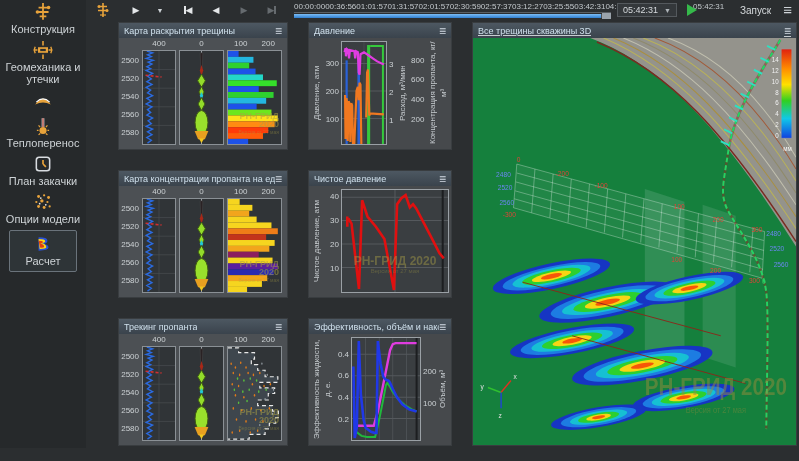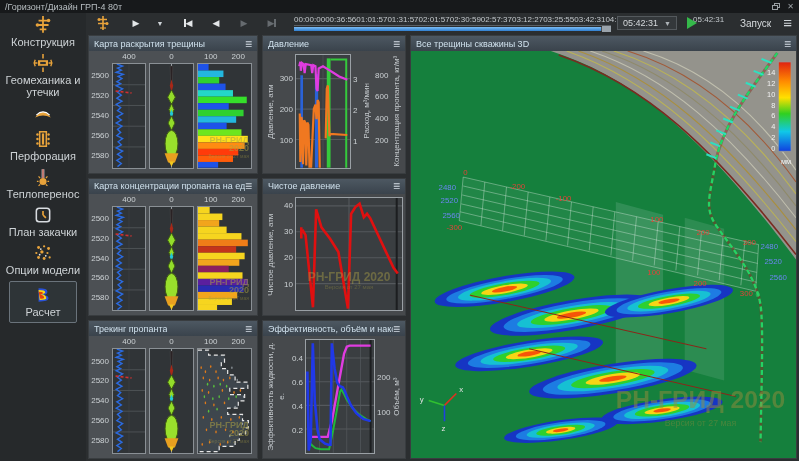--- a/index.html
+++ b/index.html
@@ -43,23 +43,23 @@
   .timesel { background:#34383b; border:1px solid #54595d; font-size:9px; color:#d6dadd;
              padding:1px 5px; display:flex; align-items:center; gap:6px; margin-right:10px; cursor:pointer; }
   .timesel .car { font-size:7px; color:#aeb4b8; }
   .runbtn { display:flex; align-items:center; gap:5px; cursor:pointer; margin-right:12px; }
   .runbtn .tri { width:0; height:0; border-left:10px solid #35b94a; border-top:6px solid transparent;
                  border-bottom:6px solid transparent; }
   .runbtn .lbl { font-size:10px; color:#d6dadd;margin-left:38px; }
   .tmenu { font-size:15px; font-weight:bold; color:#cfd4d8; letter-spacing:-1px; cursor:pointer; margin-right:4px; line-height:10px; }
   
   .main { flex:1; display:grid; grid-template-columns:170px 144px 1fr; grid-template-rows:1fr 1fr 1fr;
-          gap:4px; padding:2px; min-height:0; }
+          gap:20px; padding:2px; min-height:0;margin-left:30px; }
   .panel { background:#46494c; border:1px solid #393d40; display:flex; flex-direction:column; min-height:0; min-width:0; }
-  .p3d { grid-column:3; grid-row:1 / span 3; }
+  .p3d { grid-column:3; grid-row:1 / span 3;text-decoration:underline; }
   .phead { height:15px; flex-shrink:0; background:linear-gradient(#4d5862,#3a434c); color:#cfe0ec;
            font-size:9px; display:flex; align-items:center; padding:0 5px; }
   .phead .t { overflow:hidden; white-space:nowrap; }
   .phead .ham { margin-left:auto; font-size:12px; color:#d4dce4; line-height:10px; cursor:pointer; }
   .pbody { flex:1; min-height:0; position:relative; }
   
   .mapbody { display:grid; grid-template-columns:19px 34px 45px 1fr; gap:3px; padding:1px 5px 4px 1px;
              background:#4c5054; height:100%; }
   .depthcol { position:relative; font-size:8px; color:#ccd1d4; }
   .depthcol span { position:absolute; right:0; transform:translateY(-50%); }
@@ -85,30 +85,20 @@
   .cwm small { display:block; font-size:6px; font-weight:normal; color:rgba(170,160,70,.35); }
   
   .v3d { background:#15803d; height:100%; position:relative; }
   .v3d svg { position:absolute; inset:0; width:100%; height:100%; }
 </style>
 </head>
 <body>
 
 <div class="app">
 
-  <div class="titlebar">
-    <span>/Горизонт/Дизайн ГРП-4 80т</span>
-    <span class="winbtns">
-      <span class="restore-glyph">
-          <i class="t"></i>
-          <i class="b"></i>
-        </span>
-      <span class="winbtn">✕</span>
-    </span>
-  </div>
 
   <div class="bodyrow">
 
     <div class="sidebar">
       <div class="snav">
         <svg width="20" height="20" viewBox="0 0 18 18">
           <path d="M9 1 V16 M5 5 H13 M4 9 H14 M6 13 H12" stroke="#e8a33b" stroke-width="1.6" fill="none"></path>
           <circle cx="4" cy="9" r="1.6" fill="#e8a33b"></circle>
             <circle cx="14" cy="5" r="1.6" fill="#e8a33b"></circle>
         </svg>
@@ -121,33 +111,20 @@
           <path d="M2 6 L1 9 L2 12 M16 6 L17 9 L16 12" stroke="#e8a33b" stroke-width="1.2" fill="none"></path>
           <rect x="6.5" y="8" width="5" height="2" fill="#2b2e30"></rect>
         </svg>
         <span>Геомеханика и утечки</span>
       </div>
       <div class="snav">
         <svg width="20" height="20" viewBox="0 0 18 18">
           <path d="M2 13 Q9 3 16 13 Q9 9.5 2 13 Z" fill="#e8a33b"></path>
           <path d="M3 11 Q9 5 15 11" stroke="#fff" stroke-width="1" fill="none"></path>
         </svg>
-      </div>
-      <div class="snav">
-        <svg width="20" height="20" viewBox="0 0 18 18">
-          <rect x="6" y="2.5" width="6" height="13" fill="none" stroke="#e8a33b" stroke-width="1.4"></rect>
-          <circle cx="4" cy="5" r="1.1" fill="#e8a33b"></circle>
-            <circle cx="4" cy="9" r="1.1" fill="#e8a33b"></circle>
-          <circle cx="4" cy="13" r="1.1" fill="#e8a33b"></circle>
-            <circle cx="14" cy="5" r="1.1" fill="#e8a33b"></circle>
-          <circle cx="14" cy="9" r="1.1" fill="#e8a33b"></circle>
-            <circle cx="14" cy="13" r="1.1" fill="#e8a33b"></circle>
-          <rect x="8" y="4" width="2" height="10" fill="#e8a33b"></rect>
-        </svg>
-        <span>Перфорация</span>
       </div>
       <div class="snav">
         <svg width="20" height="20" viewBox="0 0 18 18">
           <line x1="9" y1="2" x2="9" y2="10" stroke="#d8dce0" stroke-width="2.4"></line>
           <line x1="9" y1="2" x2="9" y2="10" stroke="#b03020" stroke-width="1"></line>
           <circle cx="9" cy="13" r="3.2" fill="#e8a33b"></circle>
           <path d="M3.5 13 H5 M13 13 H14.5 M5 8.5 L6.4 10 M13 8.5 L11.6 10 M5 17 L6.4 15.8 M13 17 L11.6 15.8" stroke="#e8a33b" stroke-width="1.1"></path>
         </svg>
         <span>Теплоперенос</span>
       </div>

